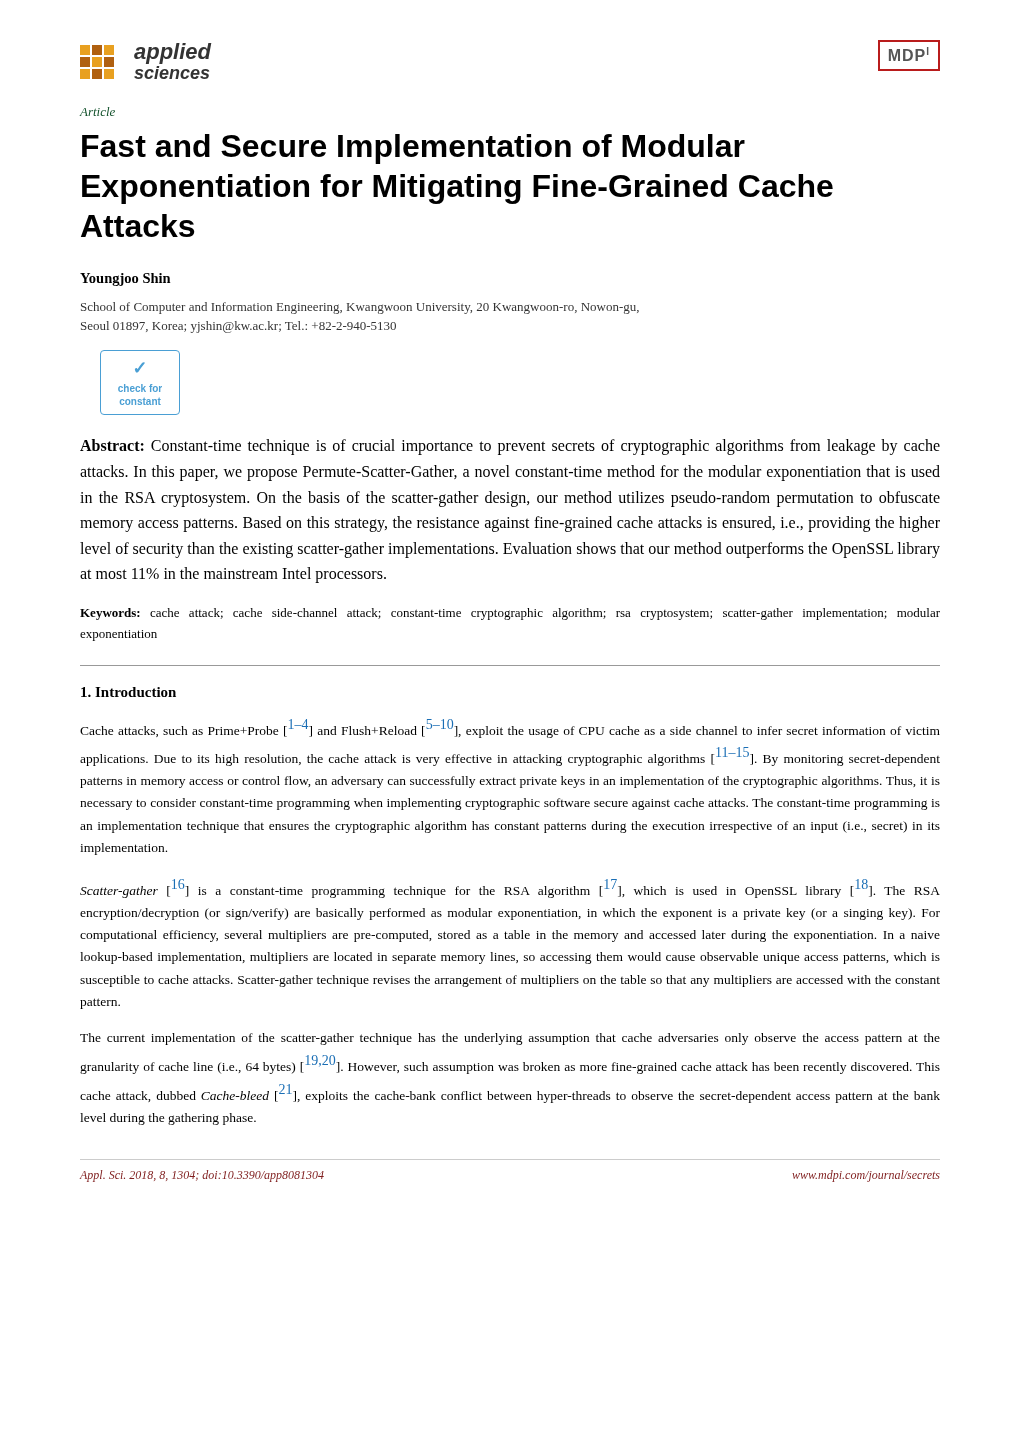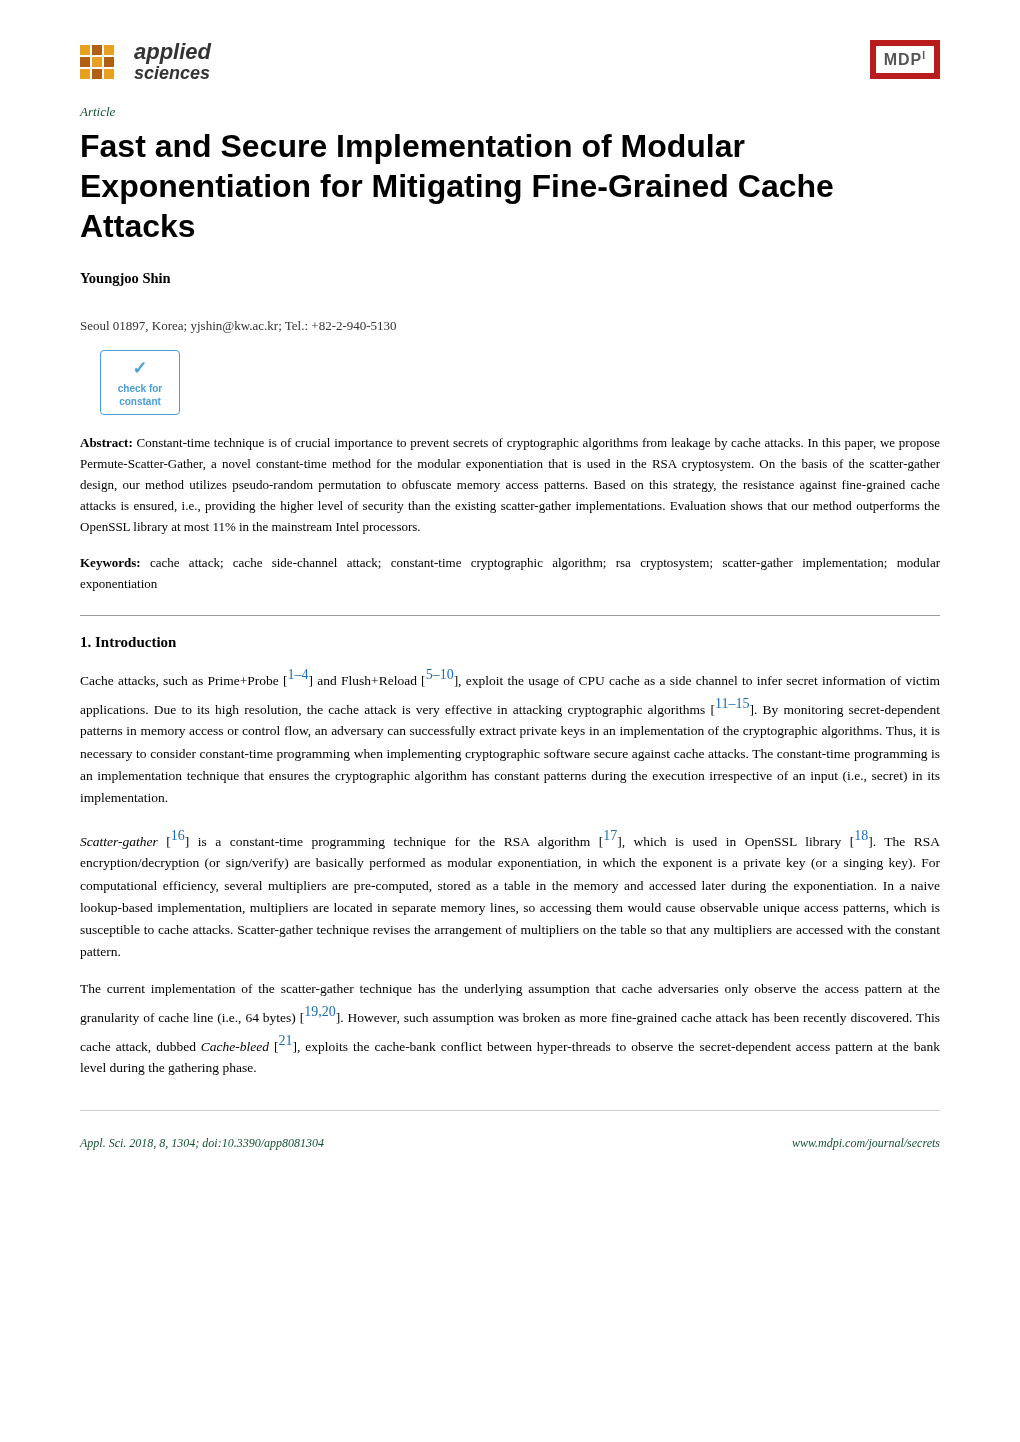--- a/index.html
+++ b/index.html
@@ -41,21 +41,21 @@
       font-size: 22px;
       line-height: 1.1;
       font-family: Arial, sans-serif;
       font-weight: bold;
       color: #333;
     }
     .logo-text-block .sciences {
       font-size: 18px;
     }
     .mdpi-logo {
-      border: 6px solid #b91c1c;
+      border: 2px solid #b91c1c;
       padding: 4px 8px;
       font-family: Arial, sans-serif;
       font-weight: bold;
       font-size: 16px;
       color: #555;
       letter-spacing: 1px;
     }
     .article-type {
       font-style: italic;
       font-size: 13px;
@@ -109,21 +109,21 @@
       margin-left: 20px;
     }
     .check-updates-badge .check-icon {
       font-size: 18px;
       color: #4a9fd4;
       margin-bottom: 2px;
     }
     .abstract-section {
       margin-bottom: 16px;
       line-height: 1.6;
-      font-size: 13px;
+      font-size: 16px;
       text-align: justify;
       margin-top: 8px;
     }
     .abstract-section .label {
       font-weight: bold;
     }
     .keywords-section {
       font-size: 13px;
       line-height: 1.6;
       text-align: justify;
@@ -150,25 +150,25 @@
     }
     .paragraph .italic { font-style: italic; }
     sup {
       font-size: 14px;
       color: #1a6eb5;
     }
     .footer-line {
       display: flex;
       justify-content: space-between;
       font-size: 12px;
-      color: #14532d;
+      color: #7f1d1d;
       margin-top: 30px;
       font-style: italic;
       border-top: 1px solid #ccc;
-      padding-top: 25px;
+      padding-top: 8px;
     }
   </style>
 </head>
 <body>
 
 <div class="header">
   <div class="logo-applied">
     <div class="logo-grid">
       <span></span>
         <span class="dark"></span>
@@ -188,21 +188,21 @@
   <div class="mdpi-logo">MDP<span style="font-size:10px;vertical-align:super;">I</span></div>
 </div>
 
 <div class="article-type">Article</div>
 
 <h1 class="main-title">Fast and Secure Implementation of Modular Exponentiation for Mitigating Fine-Grained Cache Attacks</h1>
 
 <div class="author-name">Youngjoo Shin</div>
 
 <div class="affiliation">
-  <br>
+  <span>School of Computer and Information Engineering, Kwangwoon University, 20 Kwangwoon-ro, Nowon-gu,</span><br>
   <span>Seoul 01897, Korea; yjshin@kw.ac.kr; Tel.: +82-2-940-5130</span>
 </div>
 
 <div class="received-row">
   <div class="check-updates-badge">
     <div class="check-icon">✓</div>
     <div>check for</div>
     <div>constant</div>
   </div>
 </div>

